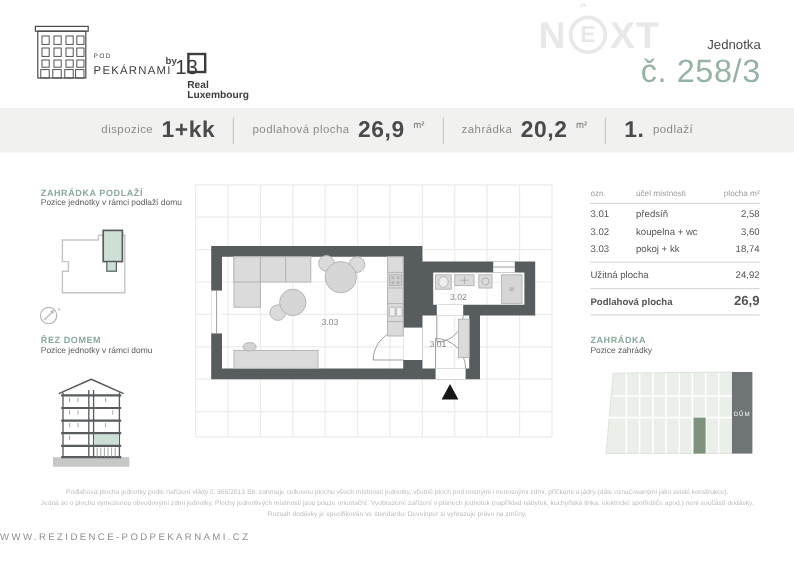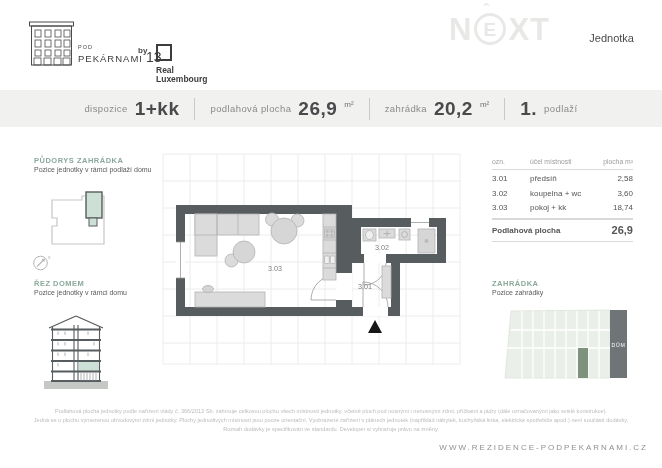--- a/index.html
+++ b/index.html
@@ -5,21 +5,21 @@
   html,body{margin:0;padding:0;background:#fff;}
   .page{position:relative;width:662px;height:468px;background:#ffffff;overflow:hidden;
         font-family:"Liberation Sans",sans-serif;color:#4a4a4c;}
   .abs{position:absolute;}
 
   
   .brand-block{left:78px;top:44px;}
   .brand-pod{font-size:5.5px;letter-spacing:1px;color:#4a4a4c;}
   .brand-row{display:flex;align-items:baseline;gap:3px;}
   .brand-name{font-size:9.5px;letter-spacing:1px;color:#3c3c3e;font-weight:500;}
-  .brand-num{font-size:14px;font-weight:500;color:#3c3c3e;line-height:14px;}
+  .brand-num{font-size:17px;font-weight:500;color:#3c3c3e;line-height:14px;}
   .by-label{left:138px;top:46px;font-size:8px;font-weight:bold;color:#4a4a4c;}
   .partner{left:156px;top:43px;display:flex;gap:5px;align-items:flex-start;flex-direction:column;}
   .partner-square{width:12px;height:13px;border:2.2px solid #3c3c3e;margin-top:1px;}
   .partner-text{font-size:8.5px;font-weight:bold;line-height:8.5px;color:#3c3c3e;}
 
   
   .watermark{left:449px;top:13px;display:flex;align-items:center;color:#e8e8e6;
              font-weight:bold;font-size:31px;letter-spacing:1px;line-height:31px;}
   .wm-circle{width:26px;height:26px;border:3.5px solid #e8e8e6;border-radius:50%;
              display:inline-flex;align-items:center;justify-content:center;
@@ -57,21 +57,21 @@
   .t-total .c-area{font-size:11px;}
 
   
   .garden-title{left:492px;font-size:7.5px;letter-spacing:.5px;font-weight:bold;color:#8aa99b;}
   .garden-sub{left:492px;font-size:7px;color:#5a5a5c;}
 
   
   .disclaimer{left:0;top:407px;width:662px;text-align:center;font-size:5.6px;
               line-height:9px;color:#bcbcbc;}
   .disclaimer div{white-space:nowrap;}
-  .website{left:0;top:443px;width:648px;text-align:right;font-size:8px;
+  .website{left:0;top:443px;width:648px;text-align:left;font-size:8px;
            letter-spacing:2px;color:#8f8f8f;font-weight:500;text-decoration:none;display:block;}
 </style>
 </head>
 <body>
 
 <div class="page">
 
   <svg class="abs" style="left:28px;top:18px" width="48" height="52" viewBox="0 0 48 52">
     <rect x="1.5" y="4" width="44" height="4" fill="none" stroke="#4b4b4d" stroke-width="1"></rect>
     <rect x="3.5" y="8" width="40" height="39" fill="none" stroke="#4b4b4d" stroke-width="1"></rect>
@@ -116,20 +116,21 @@
   <div class="abs watermark">
     <span>N</span>
     <span class="wm-circle">
       <span class="wm-hat">ˆ</span>
       <span>E</span>
     </span>
     <span>XT</span>
   </div>
 
   <div class="abs unit-label">Jednotka</div>
+  <div class="abs unit-number">č. 258/3</div>
 
   <div class="abs band">
     <div class="band-item">
       <span class="band-label">dispozice</span>
       <span class="band-value">1+kk</span>
     </div>
     <div class="band-sep"></div>
     <div class="band-item">
       <span class="band-label">podlahová plocha</span>
       <span class="band-value">26,9</span>
@@ -141,21 +142,21 @@
       <span class="band-value">20,2</span>
       <span class="band-unit">m²</span>
     </div>
     <div class="band-sep"></div>
     <div class="band-item">
       <span class="band-value">1.</span>
       <span class="band-label">podlaží</span>
     </div>
   </div>
 
-  <div class="abs side-title" style="top:156px">PŮDORYS ZAHRÁDKA</div>
+  <div class="abs side-title" style="top:156px">ZAHRÁDKA PODLAŽÍ</div>
   <div class="abs side-sub" style="top:166px">Pozice jednotky v rámci podlaží domu</div>
 
   <svg class="abs" style="left:46px;top:186px" width="62" height="66" viewBox="0 0 62 66">
     <path d="M6,14 L36,14 L36,10 L58,10 L58,58 L6,58 L6,40 L11,40 L11,32 L6,32 Z" fill="none" stroke="#c6c6c6" stroke-width="1.2"></path>
     <rect x="40" y="6" width="16" height="26" fill="#cce0d5" stroke="#575c5f" stroke-width="1.4"></rect>
     <rect x="43" y="32" width="8" height="8" fill="#cce0d5" stroke="#575c5f" stroke-width="1"></rect>
   </svg>
 
   <svg class="abs" style="left:31px;top:251px" width="22" height="22" viewBox="0 0 22 22">
     <circle cx="9.5" cy="12" r="6.8" fill="none" stroke="#b5b5b5" stroke-width="1"></circle>
@@ -294,20 +295,24 @@
         <span class="c-name">koupelna + wc</span>
         <span class="c-area">3,60</span>
       </div>
       <div class="t-row">
         <span class="c-ozn">3.03</span>
         <span class="c-name">pokoj + kk</span>
         <span class="c-area">18,74</span>
       </div>
     </div>
     <div class="t-line"></div>
+    <div class="t-row t-sub">
+      <span class="c-name">Užitná plocha</span>
+      <span class="c-area">24,92</span>
+    </div>
     <div class="t-line"></div>
     <div class="t-row t-total">
       <span class="c-name">Podlahová plocha</span>
       <span class="c-area">26,9</span>
     </div>
     <div class="t-line"></div>
   </div>
 
   <div class="abs garden-title" style="top:279px">ZAHRÁDKA</div>
   <div class="abs garden-sub" style="top:289px">Pozice zahrádky</div>

